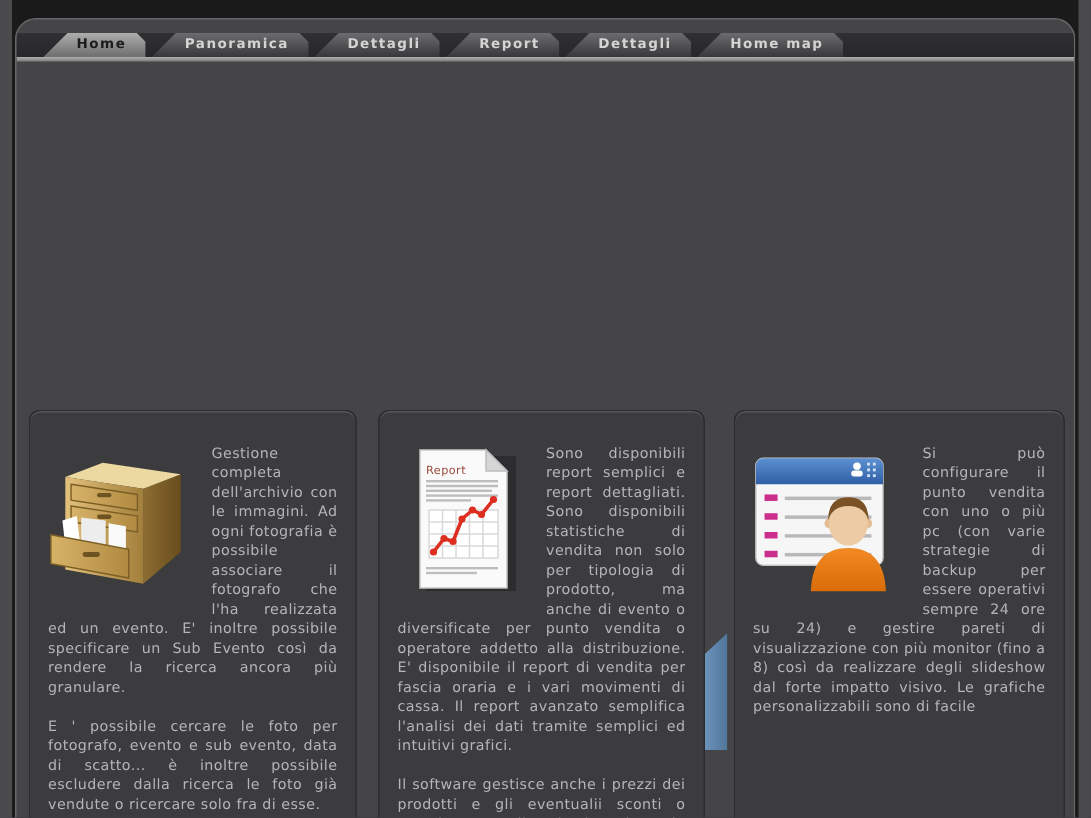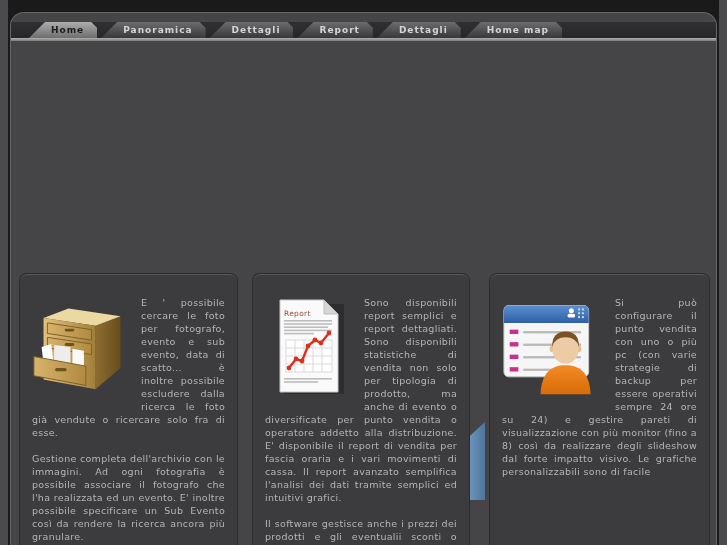--- a/index.html
+++ b/index.html
@@ -122,22 +122,22 @@
             <rect x="34" y="33" width="10" height="3" rx="1.5" fill="#6e5322"></rect>
             <polygon points="16,42 62,49 62,60 16,53" fill="url(#cabD)" stroke="#7c5f26" stroke-width="1"></polygon>
             <rect x="34" y="48" width="10" height="3" rx="1.5" fill="#6e5322"></rect>
             <polygon points="10,52 20,49 22,66 12,70" fill="#ffffff"></polygon>
             <polygon points="23,50 40,52 40,70 23,68" fill="#ededed"></polygon>
             <polygon points="42,54 54,56 54,72 42,70" fill="#fafafa"></polygon>
             <polygon points="2,62 56,72 56,92 2,82" fill="url(#cabD)" stroke="#7c5f26" stroke-width="1"></polygon>
             <rect x="24" y="74" width="12" height="3.4" rx="1.7" fill="#6e5322"></rect>
           </svg>
         </span>
+        <p>Gestione completa dell'archivio con le immagini. Ad ogni fotografia è possibile associare il fotografo che l'ha realizzata ed un evento. E' inoltre possibile specificare un Sub Evento così da rendere la ricerca ancora più granulare.</p>
         <p>E ' possibile cercare le foto per fotografo, evento e sub evento, data di scatto... è inoltre possibile escludere dalla ricerca le foto già vendute o ricercare solo fra di esse.</p>
-        <p>Gestione completa dell'archivio con le immagini. Ad ogni fotografia è possibile associare il fotografo che l'ha realizzata ed un evento. E' inoltre possibile specificare un Sub Evento così da rendere la ricerca ancora più granulare.</p>
 
       </div>
 
       <div class="feature-box box-2">
         <span class="icon-wrap">
           <svg width="90" height="100" viewBox="0 0 72 100">
             <rect x="10" y="8" width="60" height="90" fill="#2d2d2f"></rect>
             <path d="M6,4 H50 L64,18 V96 H6 Z" fill="#fafafa" stroke="#c6c6c6" stroke-width="1"></path>
             <path d="M50,4 L64,18 H50 Z" fill="#d6d6d6" stroke="#bdbdbd" stroke-width="1"></path>
             <text x="10" y="20" font-size="7.5" fill="#9b4a3c" font-family="DejaVu Sans, sans-serif">Report</text>

